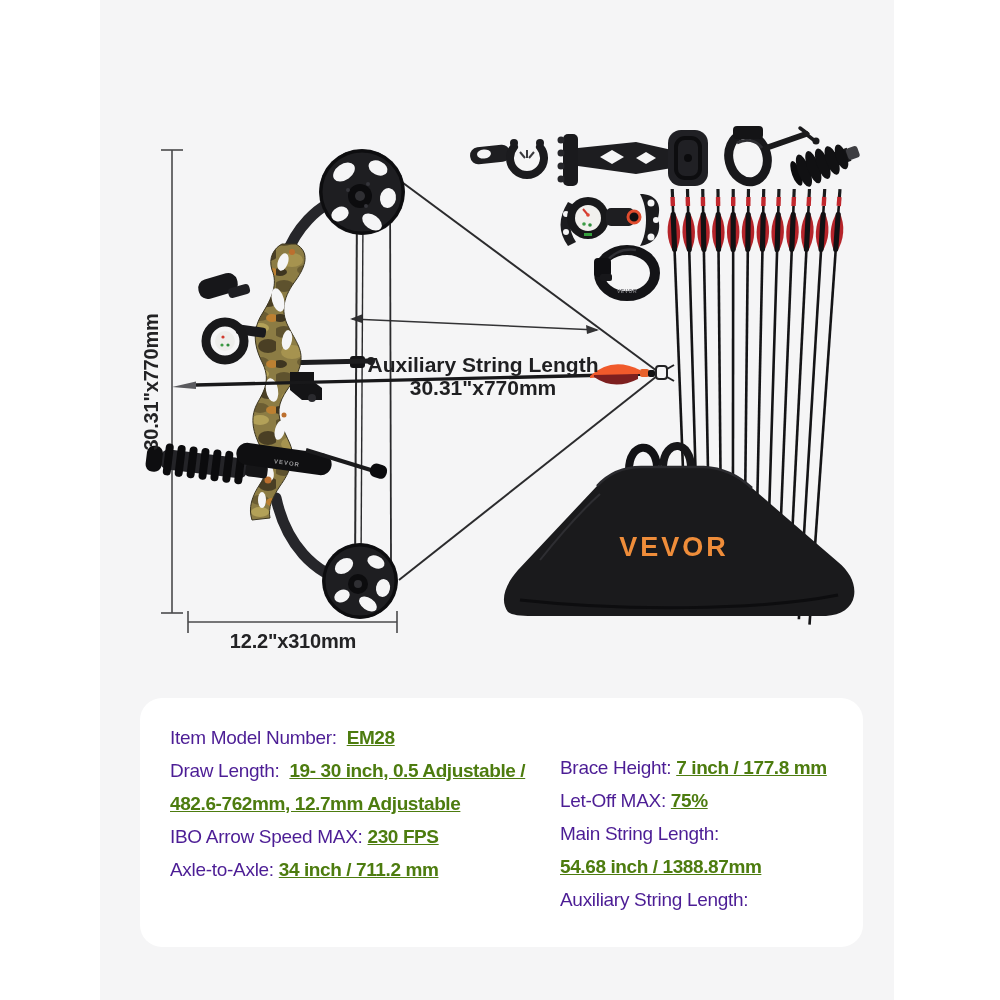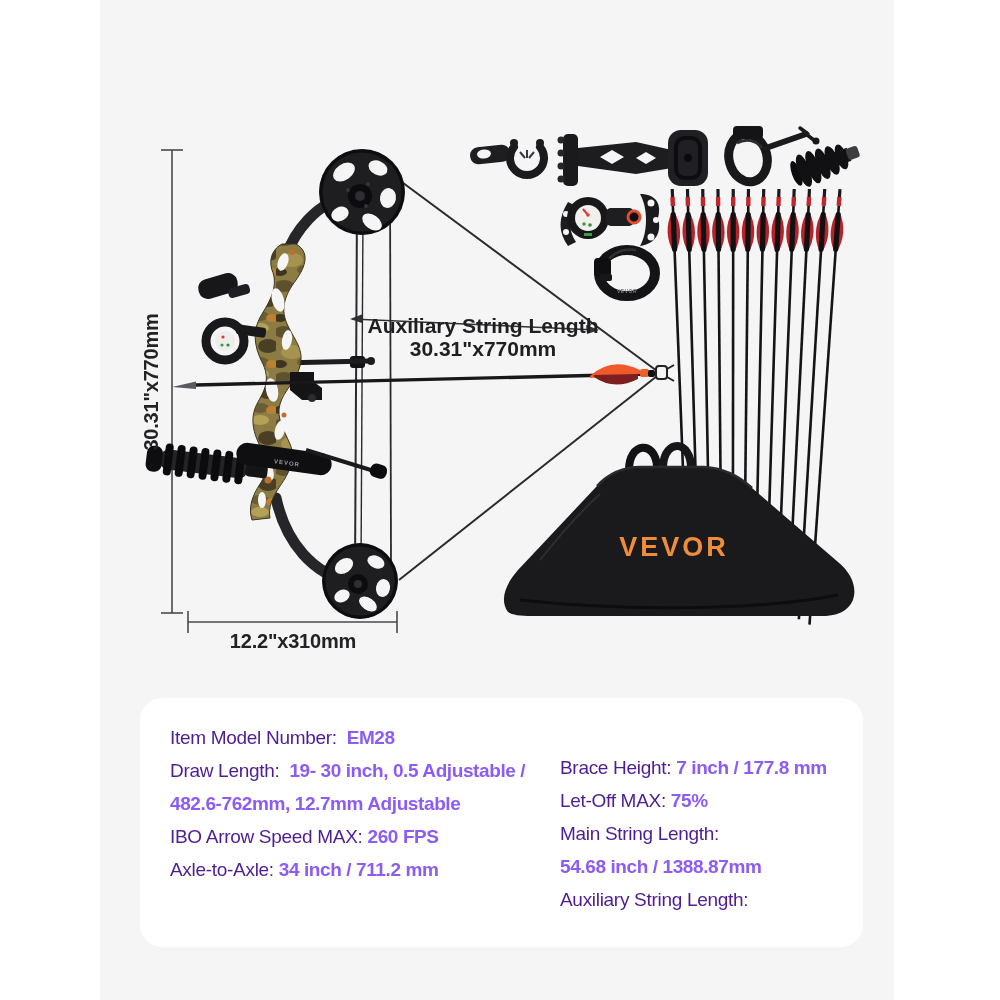--- a/index.html
+++ b/index.html
@@ -2,36 +2,36 @@
 <html><head>
 <meta charset="utf-8">
 <style>
   html,body{margin:0;padding:0;background:#ffffff;font-family:"Liberation Sans",sans-serif;}
   .canvas{position:relative;width:1000px;height:1000px;background:#ffffff;overflow:hidden;}
   .band{position:absolute;left:100px;top:0;width:794px;height:1000px;background:#F5F5F6;}
   svg.illus{position:absolute;left:0;top:0;}
   .label{position:absolute;color:#232325;font-weight:600;white-space:nowrap;}
   .dimv{left:151px;top:382px;transform:translate(-50%,-50%) rotate(-90deg);font-size:20px;letter-spacing:-.2px;}
   .dimh{left:293px;top:641px;transform:translate(-50%,-50%);font-size:20px;letter-spacing:-.2px;}
-  .ann{position:absolute;left:483px;top:337px;transform:translate(-50%,-50%);text-align:center;
+  .ann{position:absolute;left:483px;top:376px;transform:translate(-50%,-50%);text-align:center;
        font-size:21px;line-height:23px;font-weight:600;color:#1F1F21;white-space:nowrap;}
   .case-logo{position:absolute;left:674px;top:547px;transform:translate(-50%,-50%);
        font-size:27px;font-weight:800;color:#EF8D3A;letter-spacing:3px;white-space:nowrap;}
   .sling-logo{position:absolute;left:287px;top:463px;transform:translate(-50%,-50%) rotate(8deg);
        font-size:6px;font-weight:700;color:#9A9A9C;letter-spacing:1px;}
   .ring-logo{position:absolute;left:627px;top:291px;transform:translate(-50%,-50%);
        font-size:5px;font-weight:700;color:#7E7E82;letter-spacing:.5px;}
   .spec-card{position:absolute;left:140px;top:698px;width:723px;height:249px;background:#FFFFFF;
        border-radius:22px;box-sizing:border-box;padding:23px 0 0 30px;display:flex;}
   .col{font-size:19px;line-height:33px;letter-spacing:-.3px;color:#1E1F21;}
   .col-left{width:390px;flex:0 0 390px;}
   .col-right{flex:1;margin-top:30px;}
   .spec-row{white-space:pre;}
   .spec-row .ink{color:#4c1d95;font-weight:400;}
-  .spec-row .accent{color:#8b5cf6;font-weight:700;letter-spacing:-.4px;}
+  .spec-row .accent{color:#4d7c0f;font-weight:700;letter-spacing:-.4px;text-decoration:underline;}
 </style>
 </head>
 <body>
 
 <div class="canvas">
   <div class="band"></div>
 
   <svg class="illus" width="1000" height="1000" viewBox="0 0 1000 1000">
     <defs>
       <pattern id="camo" width="46" height="46" patternUnits="userSpaceOnUse">
@@ -372,21 +372,21 @@
 
   <div class="case-logo">VEVOR</div>
   <div class="sling-logo">VEVOR</div>
   <div class="ring-logo">VEVOR</div>
 
   <div class="spec-card">
     <div class="col col-left">
         <div class="spec-row"><span class="ink">Item Model Number:  </span><span class="accent">EM28</span></div>
         <div class="spec-row"><span class="ink">Draw Length:  </span><span class="accent">19- 30 inch, 0.5 Adjustable /</span></div>
         <div class="spec-row"><span class="accent">482.6-762mm, 12.7mm Adjustable</span></div>
-        <div class="spec-row"><span class="ink">IBO Arrow Speed MAX: </span><span class="accent">260 FPS</span></div>
+        <div class="spec-row"><span class="ink">IBO Arrow Speed MAX: </span><span class="accent">230 FPS</span></div>
         <div class="spec-row"><span class="ink">Axle-to-Axle: </span><span class="accent">34 inch / 711.2 mm</span></div>
       </div>
     <div class="col col-right">
         <div class="spec-row"><span class="ink">Brace Height: </span><span class="accent">7 inch / 177.8 mm</span></div>
         <div class="spec-row"><span class="ink">Let-Off MAX: </span><span class="accent">75%</span></div>
         <div class="spec-row"><span class="ink">Main String Length:</span></div>
         <div class="spec-row"><span class="accent">54.68 inch / 1388.87mm</span></div>
         <div class="spec-row"><span class="ink">Auxiliary String Length:</span></div>
       </div>
   </div>

